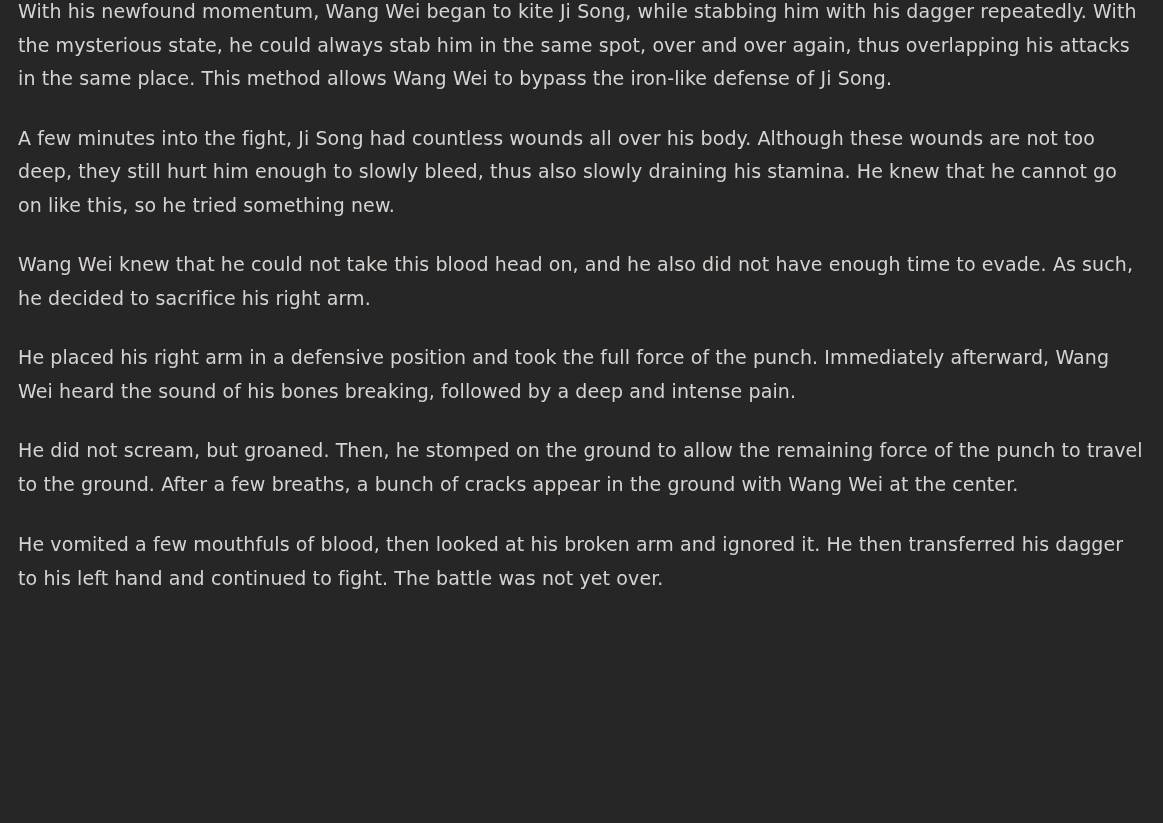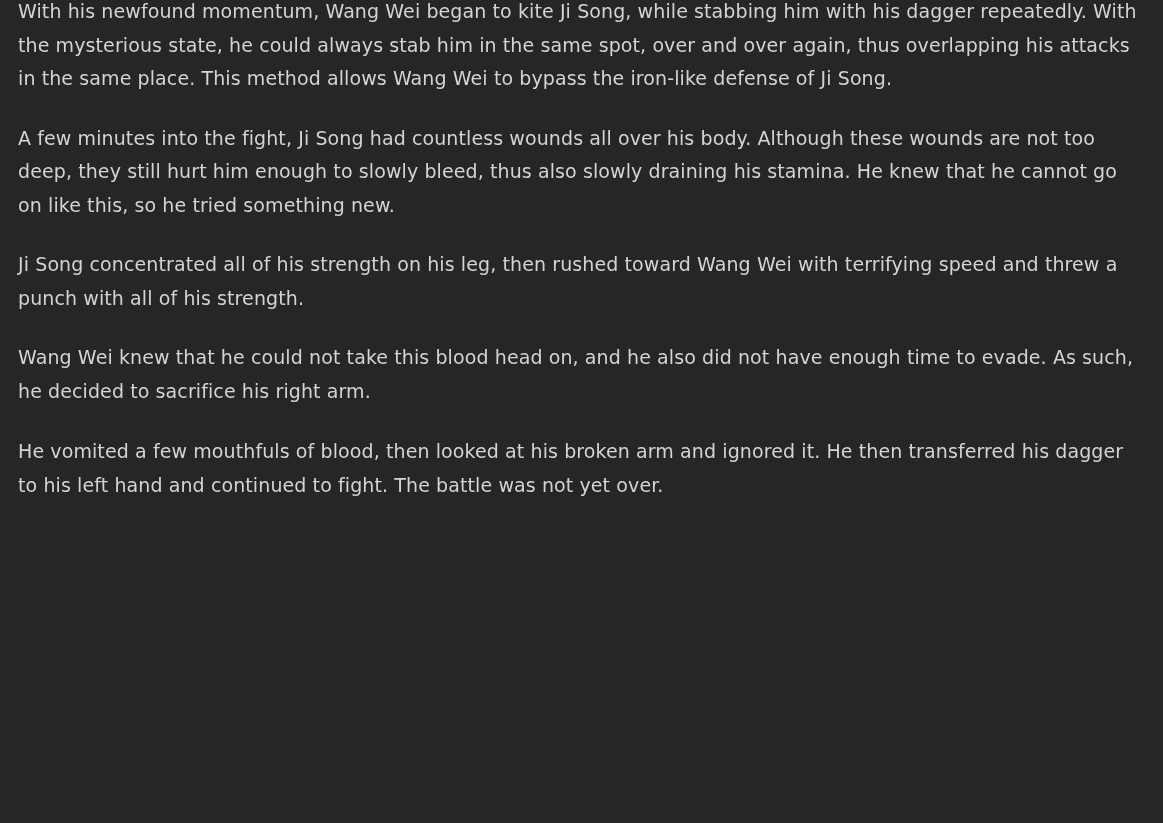--- a/index.html
+++ b/index.html
@@ -38,17 +38,18 @@
     margin-top: 27px;
   }
 </style>
 </head>
 <body>
 
 <div class="reader">
   <div class="chapter-body">
     <p>With his newfound momentum, Wang Wei began to kite Ji Song, while stabbing him with his dagger repeatedly. With the mysterious state, he could always stab him in the same spot, over and over again, thus overlapping his attacks in the same place. This method allows Wang Wei to bypass the iron-like defense of Ji Song.</p>
     <p>A few minutes into the fight, Ji Song had countless wounds all over his body. Although these wounds are not too deep, they still hurt him enough to slowly bleed, thus also slowly draining his stamina. He knew that he cannot go on like this, so he tried something new.</p>
-    <p>Ji Song concentrated all of his strength on his leg, then rushed toward Wang Wei with terrifying speed and threw a punch with all of his strength.</p>
     <p>Wang Wei knew that he could not take this blood head on, and he also did not have enough time to evade. As such, he decided to sacrifice his right arm.</p>
+    <p>He placed his right arm in a defensive position and took the full force of the punch. Immediately afterward, Wang Wei heard the sound of his bones breaking, followed by a deep and intense pain.</p>
+    <p>He did not scream, but groaned. Then, he stomped on the ground to allow the remaining force of the punch to travel to the ground. After a few breaths, a bunch of cracks appear in the ground with Wang Wei at the center.</p>
     <p>He vomited a few mouthfuls of blood, then looked at his broken arm and ignored it. He then transferred his dagger to his left hand and continued to fight. The battle was not yet over.</p>
   </div>
 </div>
 
 </body></html>

